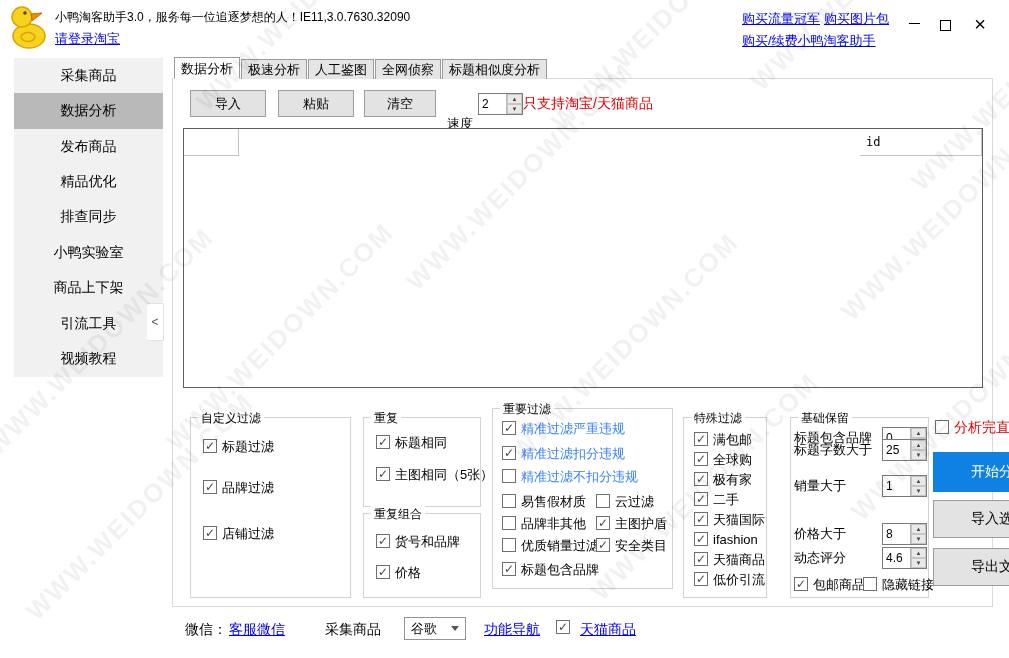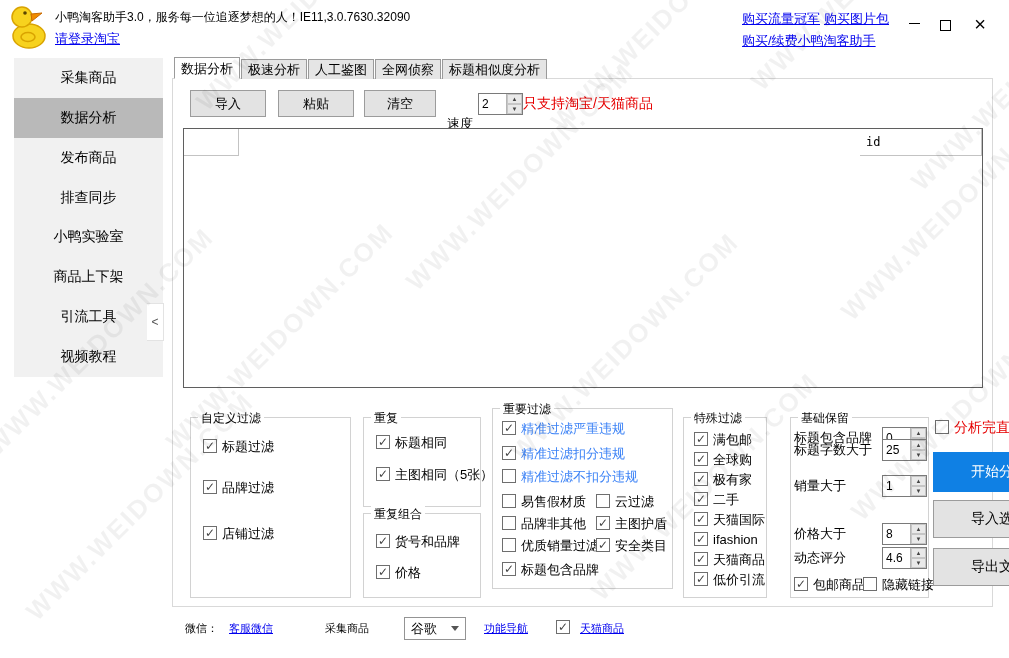--- a/index.html
+++ b/index.html
@@ -76,21 +76,21 @@
   .cb.blue .lb { color:#3b82f6; }
   .cb.red .lb { color:#e60000; }
   
   .bk-row { position:absolute; left:3px; display:flex; align-items:center; width:133px; }
   .bk-row .bk-label { font-size:13px; white-space:nowrap; flex:1; }
   
   .select { position:absolute; border:1px solid #949494; background:#fff; height:23px;
             display:flex; align-items:center; padding:0 6px; cursor:pointer; font-size:13px; }
   .select .tri { margin-left:14px; width:0; height:0; border-left:4px solid transparent;
                  border-right:4px solid transparent; border-top:5px solid #555; }
-  .ftext { position:absolute; font-size:11px; white-space:nowrap;font-family:Liberation Mono, monospace; }
+  .ftext { position:absolute; font-size:14px; white-space:nowrap;font-family:Liberation Mono, monospace; }
 </style>
 </head>
 <body>
 
 <span class="wm" style="left:-20px;top:440px">WWW.WEIDOWN.COM</span>
 <span class="wm" style="left:190px;top:95px">WWW.WEIDOWN.COM</span>
 <span class="wm" style="left:160px;top:435px">WWW.WEIDOWN.COM</span>
 <span class="wm" style="left:400px;top:275px">WWW.WEIDOWN.COM</span>
 <span class="wm" style="left:545px;top:115px">WWW.WEIDOWN.COM</span>
 <span class="wm" style="left:505px;top:445px">WWW.WEIDOWN.COM</span>
@@ -124,20 +124,21 @@
   </div>
 <div class="win-btn" style="left:936px;top:16px;width:18px;height:18px">
     <span class="max-glyph"></span>
   </div>
 <div class="win-btn close-glyph" style="left:968px;top:12px;width:24px;height:24px"></div>
 
 <div class="sidebar">
   <div class="side-item">采集商品</div>
   <div class="side-item sel">数据分析</div>
   <div class="side-item">发布商品</div>
+  <div class="side-item">精品优化</div>
   <div class="side-item">排查同步</div>
   <div class="side-item">小鸭实验室</div>
   <div class="side-item">商品上下架</div>
   <div class="side-item">引流工具</div>
   <div class="side-item">视频教程</div>
 </div>
 <div class="collapse">&lt;</div>
 
 <div class="panel"></div>
 

